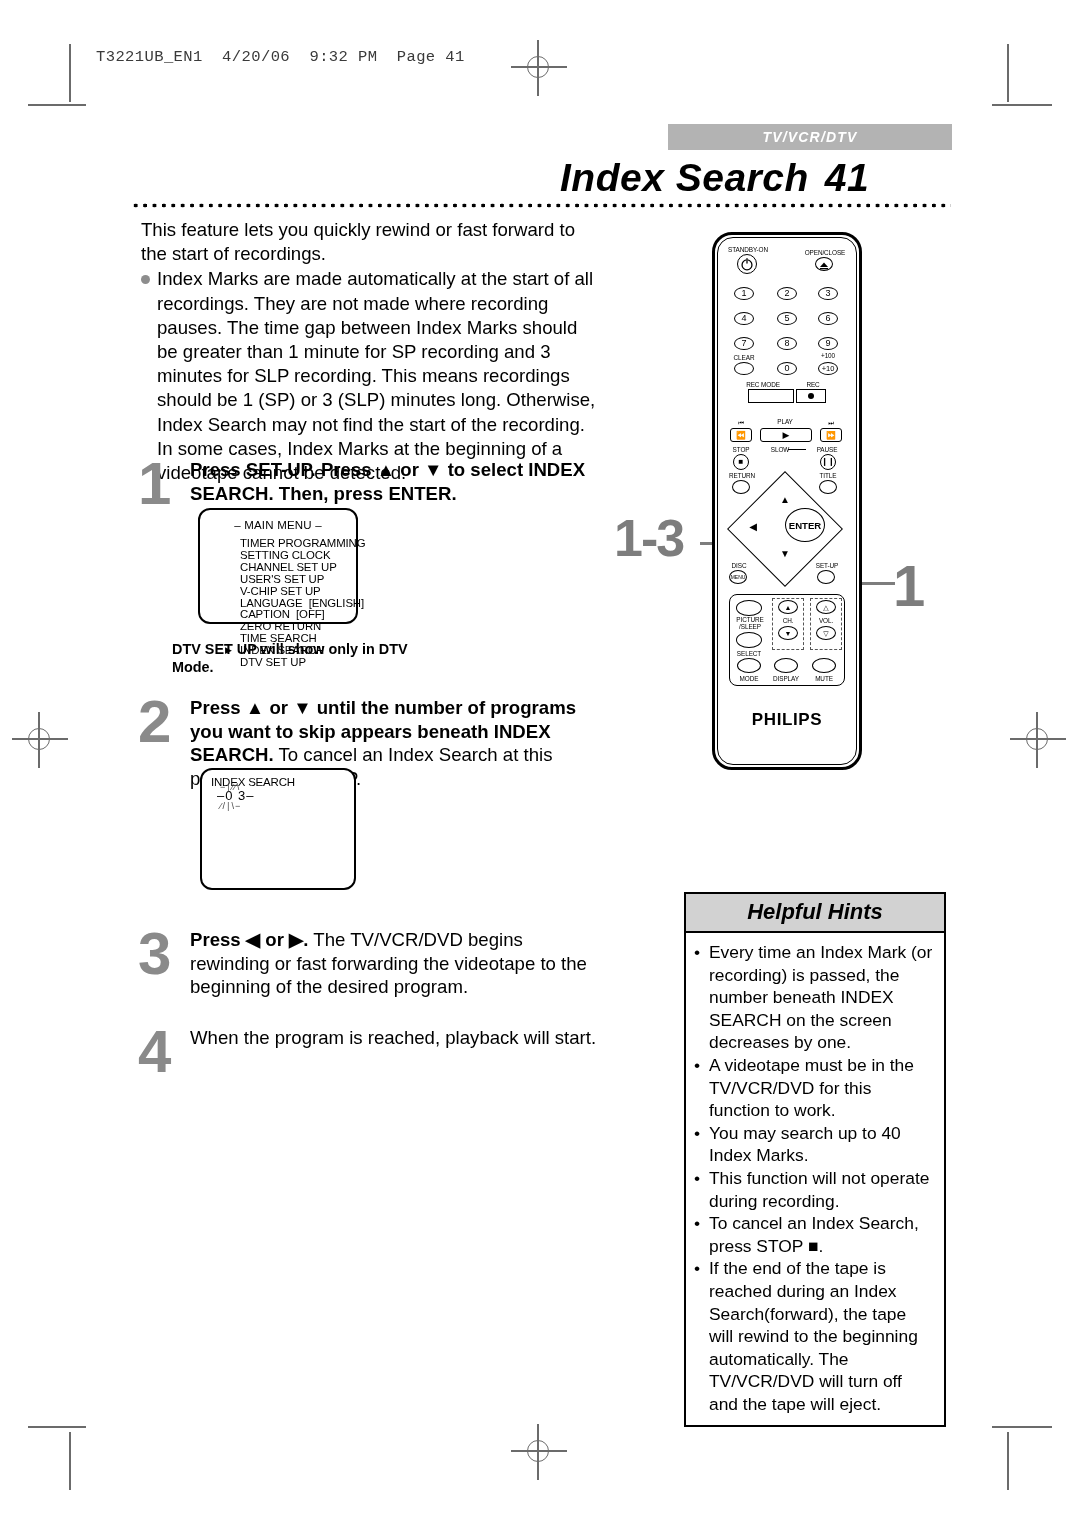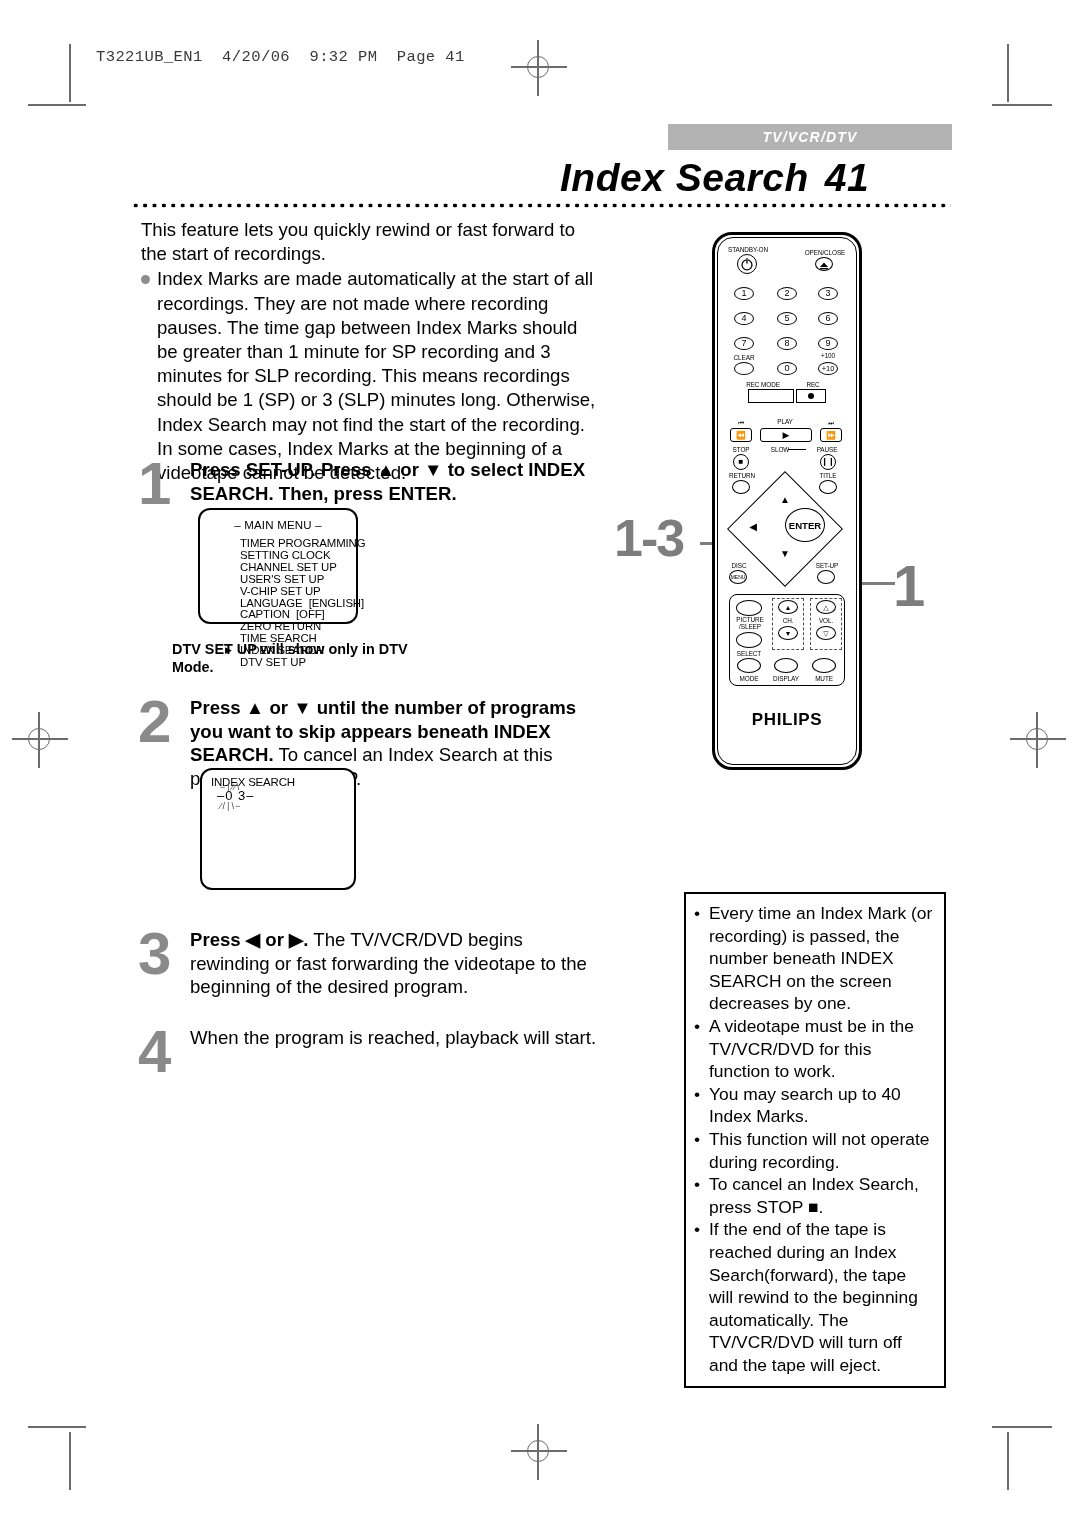--- a/index.html
+++ b/index.html
@@ -190,20 +190,21 @@
 
 <div class="stepnum" style="left:138px;top:928px;">3</div>
 <div class="steptxt" style="left:190px;top:928px;width:400px;">
   <b>Press ◀ or ▶.</b><span> The TV/VCR/DVD begins rewinding or fast forwarding the videotape to the beginning of the desired program.</span>
 </div>
 
 <div class="stepnum" style="left:138px;top:1026px;">4</div>
 <div class="steptxt" style="left:190px;top:1026px;width:420px;">When the program is reached, playback will start.</div>
 
 <div class="hints">
+  <div class="hints-hd">Helpful Hints</div>
   <div class="hints-body">
     <div class="hint">
         <div class="hb">•</div>
         <div class="ht">Every time an Index Mark (or recording) is passed, the number beneath INDEX SEARCH on the screen decreases by one.</div>
       </div>
     <div class="hint">
         <div class="hb">•</div>
         <div class="ht">A videotape must be in the TV/VCR/DVD for this function to work.</div>
       </div>
     <div class="hint">

